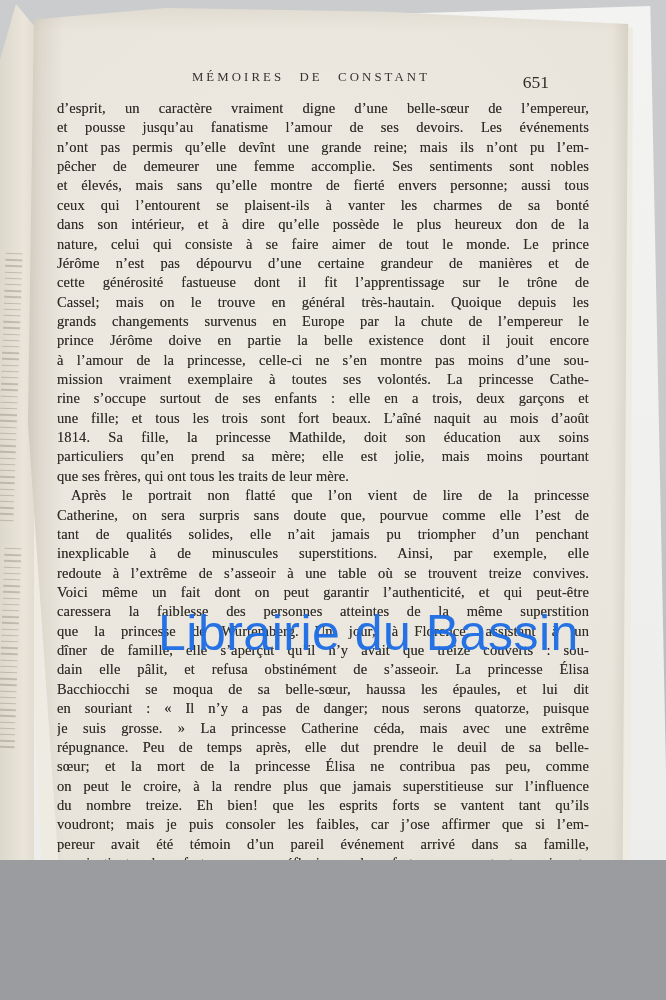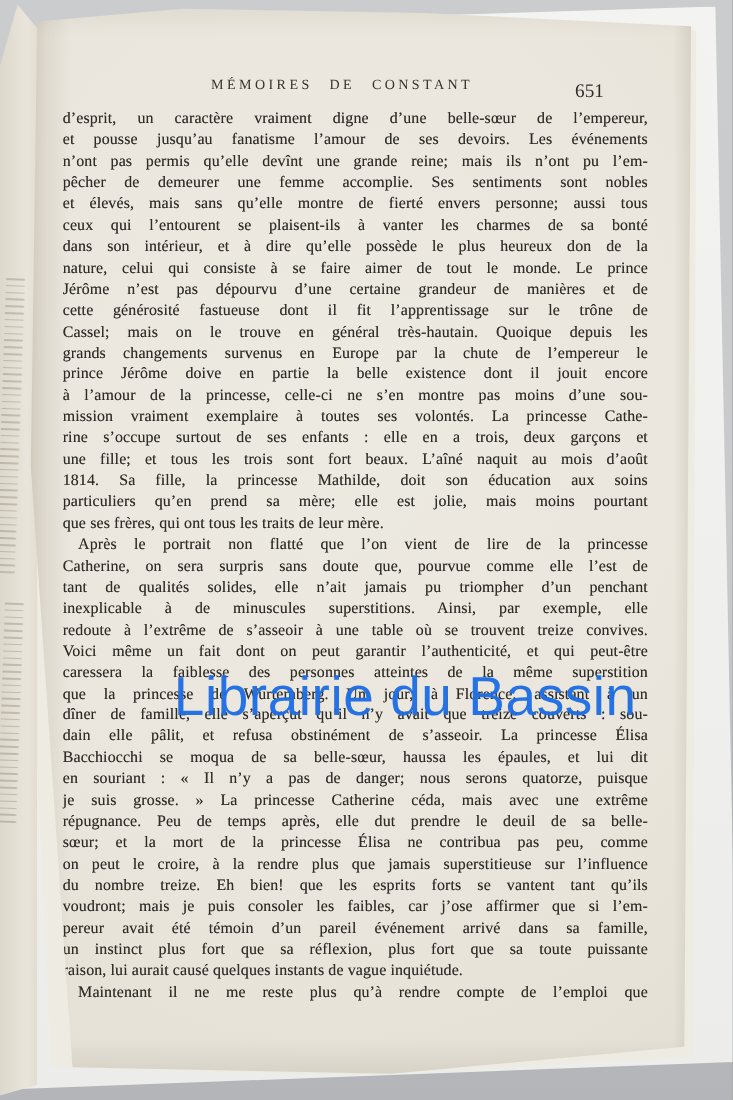--- a/index.html
+++ b/index.html
@@ -1,18 +1,18 @@
 <!DOCTYPE html>
 <html><head>
 <meta charset="utf-8">
 <style>
   html, body { margin: 0; padding: 0; background: #9a9c9f; }
   .stage {
     position: relative;
-    width: 666px; height: 1000px;
+    width: 666px; height: 860px;
     overflow: hidden;
     font-family: "Liberation Serif", "DejaVu Serif", serif;
   }
   .bg {
     position: absolute; inset: 0;
     background: linear-gradient(180deg, #cbccce 0%, #c7c9cb 50%, #b3b5b9 100%);
   }
   
   .cover {
     position: absolute; left: 14px; top: 6px; width: 656px; height: 984px;

